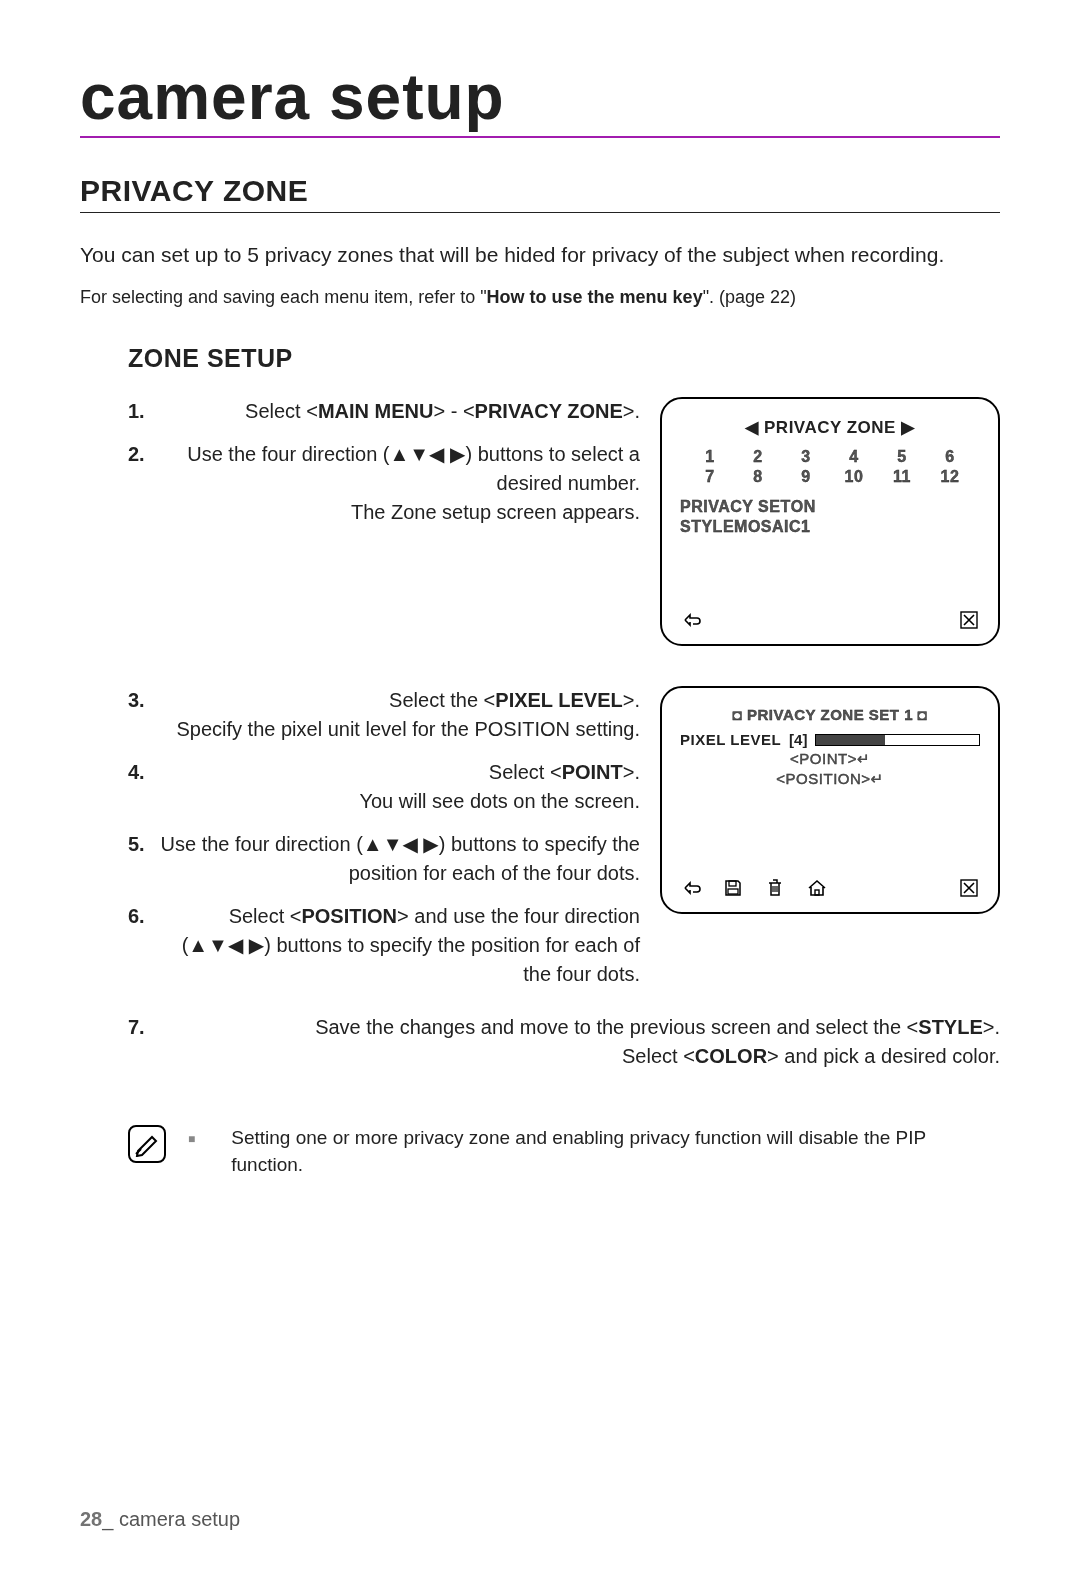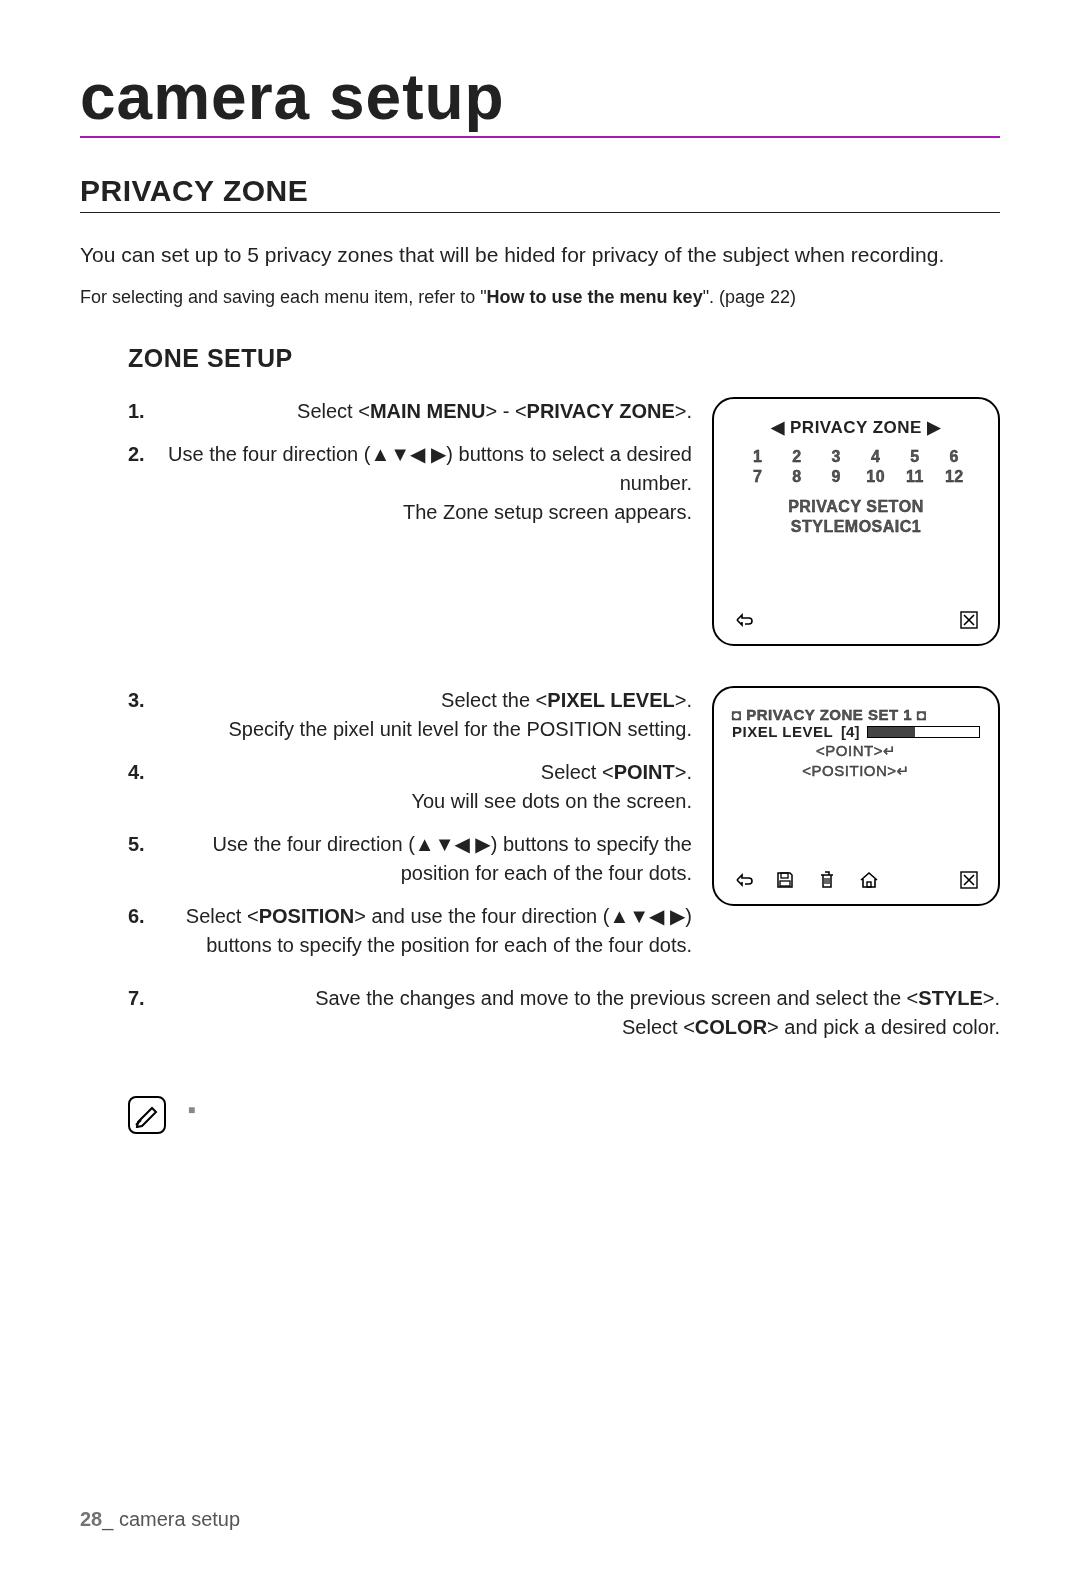--- a/index.html
+++ b/index.html
@@ -65,21 +65,21 @@
   }
   ol.steps li .num {
     font-weight: 700;
     min-width: 26px;
   }
   ol.steps li .body { flex: 1; text-align: right; }
   ol.steps .bold { font-weight: 700; }
   .arrows { white-space: nowrap; }
   
   .osd {
-    width: 288px;
+    width: 340px;
     border: 2px solid #000;
     border-radius: 22px;
     padding: 18px 18px 14px 18px;
     font-family: Arial, sans-serif;
     flex-shrink: 0;
   }
   .osd .osd-title {
     text-align: center;
     font-weight: 700;
     font-size: 17px;
@@ -98,45 +98,46 @@
   .outline {
     color: #555;
     text-shadow:
       -1px -1px 0 #fff, 1px -1px 0 #fff,
       -1px 1px 0 #fff, 1px 1px 0 #fff;
     font-weight: 700;
     -webkit-text-stroke: 0.4px #222;
   }
   .osd-row {
     display: flex;
-    justify-content: center;
+    justify-content: flex-start;
     font-size: 16px;
     font-weight: 700;
     letter-spacing: 0.5px;
     margin-bottom: 2px;
   }
   .osd-spacer { height: 66px; }
   .osd-footer {
     display: flex;
     justify-content: space-between;
     align-items: center;
     margin-top: 6px;
     font-size: 19px;
   }
   .icon-ret, .icon-x, .icon-save, .icon-trash, .icon-home {
     display: inline-flex;
     width: 22px; height: 20px;
     align-items: center; justify-content: center;
   }
   
   .osd2-title {
-    text-align: left;
+    text-align: center;
     font-weight: 700;
     font-size: 15px;
     letter-spacing: 0.5px;
+    margin-bottom: 8px;
   }
   .pl-row {
     display: flex;
     align-items: center;
     gap: 8px;
     font-size: 15px;
     font-weight: 700;
   }
   .pl-label { flex: 0 0 auto; letter-spacing: 0.5px; }
   .pl-val { flex: 0 0 auto; }
@@ -361,17 +362,18 @@
 </div>
 
 <div class="note-row">
   <div class="note-icon">
     <svg width="26" height="26" viewBox="0 0 26 26">
         <path d="M4 20 L18 6 L22 10 L8 24 L3 25 Z" fill="none" stroke="#000" stroke-width="2"></path>
         <path d="M2 23 L7 18" stroke="#000" stroke-width="2"></path>
       </svg>
   </div>
   <span class="note-bullet">■</span>
+  <span>Setting one or more privacy zone and enabling privacy function will disable the PIP function.</span>
 </div>
 
 <div class="page-footer">
   <span class="pn">28</span><span>_ camera setup</span>
 </div>
 
 </body></html>

